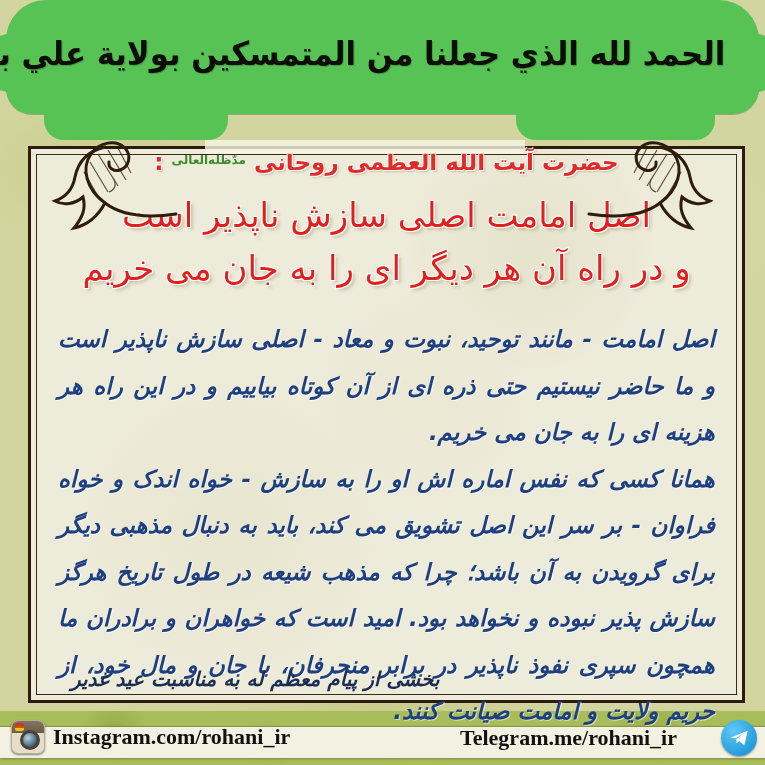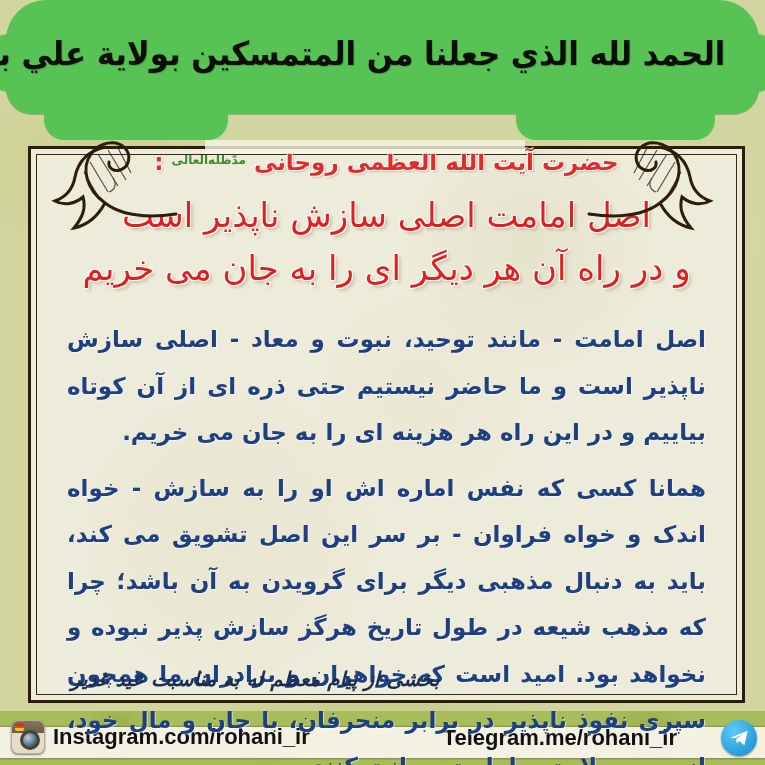--- a/index.html
+++ b/index.html
@@ -51,38 +51,38 @@
   .ornament.right{right:26px; transform:scaleX(-1);}
   
   .content{position:absolute; inset:0; direction:rtl;}
   .quote-header{margin:0 20px 0; text-align:center; font-size:23px; font-weight:bold; color:#de2c2c;
     text-shadow:-1px -1px 0 rgba(255,255,255,.85),1px 1px 0 rgba(255,255,255,.85),2px 2px 2px rgba(140,130,90,.35);}
   .honorific{font-size:12px; font-weight:bold; color:#3f8a34; text-shadow:none; position:relative; top:-6px;}
   .quote-title{margin:14px 16px 0; text-align:center; font-size:34px; font-weight:normal; color:#e01f1f; line-height:1.55;
     text-shadow:-1px -1px 0 rgba(255,255,255,.9),1px -1px 0 rgba(255,255,255,.9),-1px 1px 0 rgba(255,255,255,.9),1px 1px 0 rgba(255,255,255,.9),3px 3px 3px rgba(140,130,90,.35);}
   .quote-body{margin:22px 27px 0; font-size:23px; font-weight:bold; color:#1e3f80; line-height:2.02; text-align:justify;
     text-shadow:1px 1px 0 rgba(255,255,255,.5);}
-  .quote-body p{margin:9px;}
+  .quote-body p{margin:0;font-style:italic;}
   .footnote{position:absolute; left:40px; bottom:9px; direction:rtl; font-size:20px; font-weight:bold; color:#1b2d52;font-style:italic;}
   
   .bottombar{
     position:absolute; left:0; top:711px; width:765px; height:54px;
     background-color:#a9bc5a;
     background-image:
       radial-gradient(circle 45px at 15% 35%, rgba(140,160,60,.6), transparent 70%),
       radial-gradient(circle 60px at 55% 75%, rgba(172,190,95,.55), transparent 70%),
       radial-gradient(circle 55px at 85% 25%, rgba(148,168,66,.6), transparent 70%),
       radial-gradient(circle 40px at 35% 60%, rgba(160,180,80,.5), transparent 70%);
   }
   .strip{position:absolute; left:0; top:16px; width:765px; height:31px; background:#f3f1e1;
     box-shadow:0 1px 2px rgba(60,60,30,.4), 0 -1px 1px rgba(60,60,30,.25);}
   .social{position:absolute; display:flex; align-items:center; gap:8px; top:9px;}
   .social.insta{left:11px;}
   .social.tg{right:8px;gap:44px;}
-  .social-label{font-family:Liberation Sans, sans-serif; font-weight:bold; font-size:22px; color:#111; line-height:34px;}
+  .social-label{font-family:Liberation Serif, serif; font-weight:bold; font-size:22px; color:#111; line-height:34px;}
   
   .insta-icon{position:relative; width:32px; height:32px; border-radius:7px; background:#e5ddc9;
     box-shadow:0 1px 2px rgba(0,0,0,.45); overflow:hidden; border:1px solid #b8ae96;}
   .insta-top{position:absolute; top:0; left:0; right:0; height:12px; background:linear-gradient(#84755f,#6b5c48);}
   .insta-rainbow{position:absolute; top:2px; left:3px; width:9px; height:8px; border-radius:2px;
     background:linear-gradient(180deg,#c0392b 34%,#d35400 34% 67%,#f1c40f 67%);}
   .insta-lens{position:absolute; left:8px; top:9px; width:14px; height:14px; border-radius:50%;
     border:3px solid #4a4136; background:radial-gradient(circle at 35% 35%, #bcd3e2, #3c6077 70%, #22384a);}
   
   .tg-icon{width:36px; height:36px; border-radius:50%;

